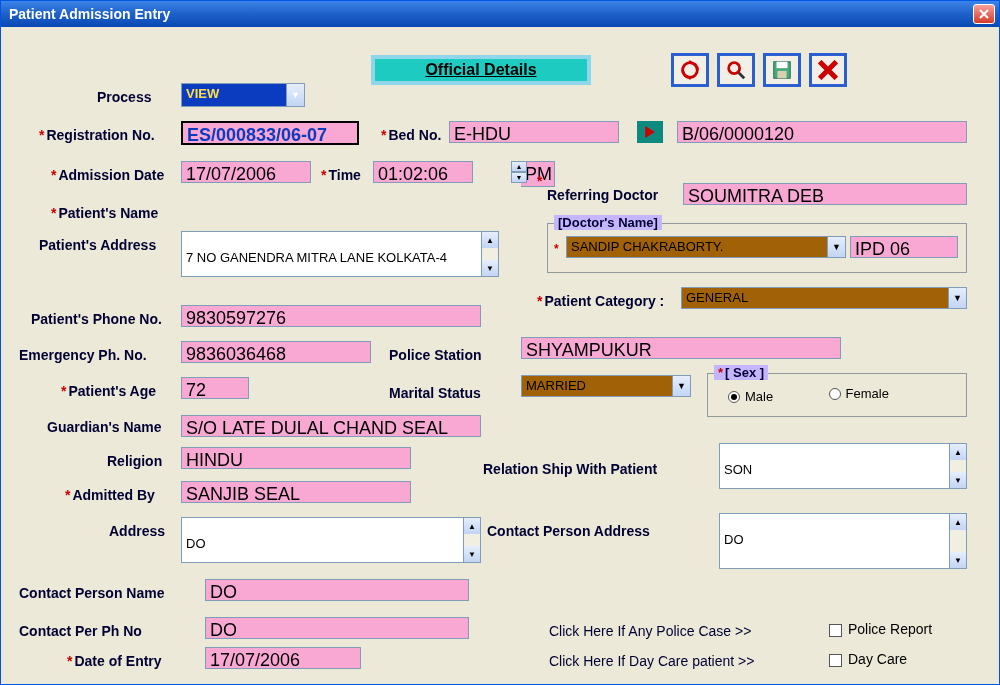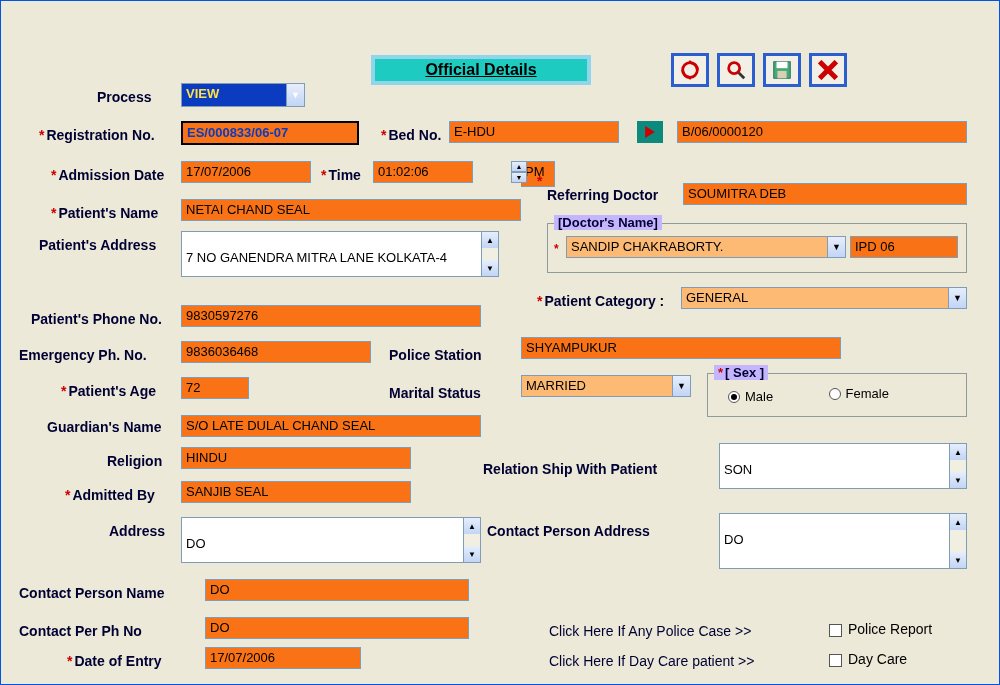--- a/index.html
+++ b/index.html
@@ -4,22 +4,22 @@
 <style>
   * { box-sizing: border-box; margin: 0; padding: 0; }
   body { font-family: "Tahoma", sans-serif; font-size: 12px; background: #ECE9D8; }
   .window { width: 1000px; height: 685px; border: 1px solid #0054E3; background: #ECE9D8; position: relative; }
   .titlebar { height: 26px; background: linear-gradient(to bottom, #3B84E8 0%, #1E60C9 50%, #0948B4 100%); color: #fff; display: flex; align-items: center; padding: 0 4px 0 8px; font-size: 14px; font-weight: bold; }
   .titlebar .title { flex: 1; }
   .close-btn { width: 22px; height: 20px; background: linear-gradient(to bottom,#F5A09A,#D43B2A); border: 1px solid #fff; border-radius: 3px; display:flex;align-items:center;justify-content:center;color:#fff;font-weight:bold;font-size:14px;cursor:pointer;}
   .content { position: absolute; top: 26px; left: 0; right:0; bottom:0; padding: 8px 12px; }
   .label { color:#000033;font-weight:bold; font-size:14px; white-space:nowrap; position:absolute;}
   .req { color:#CC0000; font-weight:bold; margin-right:2px;}
-  .fld { position:absolute; background:#f97316; border:1px solid #7F9DB9; padding:2px 4px; font-size:13px; font-family:Tahoma,sans-serif;}
-  .dropdown { position:absolute; background:#fdba74; border:1px solid #7F9DB9; display:flex; align-items:stretch;}
+  .fld { position:absolute; background:#f9a8d4; border:1px solid #7F9DB9; padding:2px 4px; font-size:18px; font-family:Tahoma,sans-serif;}
+  .dropdown { position:absolute; background:#a16207; border:1px solid #7F9DB9; display:flex; align-items:stretch;}
   .dropdown .v { flex:1; padding:2px 4px; font-size:13px;}
   .dd-btn { width:18px; background:linear-gradient(#E6EEFC,#C2D5F5); border-left:1px solid #7F9DB9;display:flex;align-items:center;justify-content:center;font-size:9px;cursor:pointer;}
   .textarea-wrap { position:absolute; display:flex; }
   .textarea-wrap .ta { background:#fff; border:1px solid #7F9DB9; border-right:none; padding:18px 4px; font-size:13px; flex:1; overflow:hidden;}
   .scrollbar { width:18px; background:#E9E7D7; border:1px solid #7F9DB9; display:flex; flex-direction:column; }
   .sb-btn { height:16px; background:linear-gradient(#E6EEFC,#C2D5F5); display:flex;align-items:center;justify-content:center;font-size:8px;cursor:pointer;}
   .sb-track { flex:1; background:#F1EFE2;}
   .official-btn { position:absolute; left:370px; top:28px; width:220px; height:30px; background:#1DCBC0; border:4px solid #8FD6EB; color:#000; font-weight:bold; font-size:16px; text-decoration:underline; cursor:pointer;}
   .toolbar { position:absolute; top:26px; left:670px; display:flex; gap:8px;}
   .tbtn { width:38px; height:34px; border:3px solid #2B5FCF; background:#F2F0E6; display:flex;align-items:center;justify-content:center;cursor:pointer;}
@@ -33,20 +33,28 @@
   .radio-dot { width:6px;height:6px;border-radius:50%;background:#000;}
   .checkbox { width:13px;height:13px;border:1px solid #555;background:#fff;display:inline-block;vertical-align:middle;margin-right:6px;}
   .proc-dd { background:#0B3BBF; color:#fff; }
   .proc-dd .v { color:#fde047; font-weight:bold;}
   .regno-input { color:#0B3BBF; font-weight:bold; border:2px solid #000;}
 </style>
 </head>
 <body>
 
 <div class="window">
+  <div class="titlebar">
+    <span class="title">Patient Admission Entry</span>
+    <div class="close-btn">
+      <svg width="12" height="12" viewBox="0 0 12 12">
+          <path d="M2 2 L10 10 M10 2 L2 10" stroke="#fff" stroke-width="2"></path>
+        </svg>
+    </div>
+  </div>
 
   <div class="content">
 
     <button class="official-btn">Official Details</button>
 
     <div class="toolbar">
       <div class="tbtn">
         <svg width="22" height="22" viewBox="0 0 24 24">
             <path d="M12 4 A8 8 0 1 1 4 12" fill="none" stroke="#C00" stroke-width="3"></path>
             <path d="M12 1 L15 5 L9 5 Z" fill="#C00"></path>
@@ -101,21 +109,20 @@
     <div class="fld" style="left:472px; top:134px; width:34px; height:26px; border-left:none;margin-left:48px;">PM</div>
     <div class="spinner" style="left:510px; top:134px;">
       <div class="spin-btn">▲</div>
       <div class="spin-btn">▼</div>
     </div>
 
     <div class="label" style="left:546px; top:160px;"><span class="req" style="position:absolute;left:-10px;top:-14px;">*</span><span>Referring Doctor</span></div>
     <div class="fld" style="left:682px; top:156px; width:284px; height:22px;">SOUMITRA DEB</div>
 
     <div class="label" style="left:50px; top:178px;"><span class="req">*</span><span>Patient's  Name</span></div>
-    <div class="fld" style="left:180px; top:172px; width:340px; height:22px;">NETAI CHAND SEAL</div>
 
     <div class="fieldset" style="left:546px; top:196px; width:420px; height:50px;">
       <div class="legend">[Doctor's Name]</div>
       <span class="req" style="position:absolute; left:6px; top:18px;">*</span>
       <div class="dropdown" style="position:absolute; left:18px; top:12px; width:280px; height:22px;">
         <div class="v">SANDIP CHAKRABORTY.</div>
         <div class="dd-btn">▼</div>
       </div>
       <div class="fld" style="position:absolute; left:302px; top:12px; width:108px; height:22px;">IPD 06</div>
     </div>

